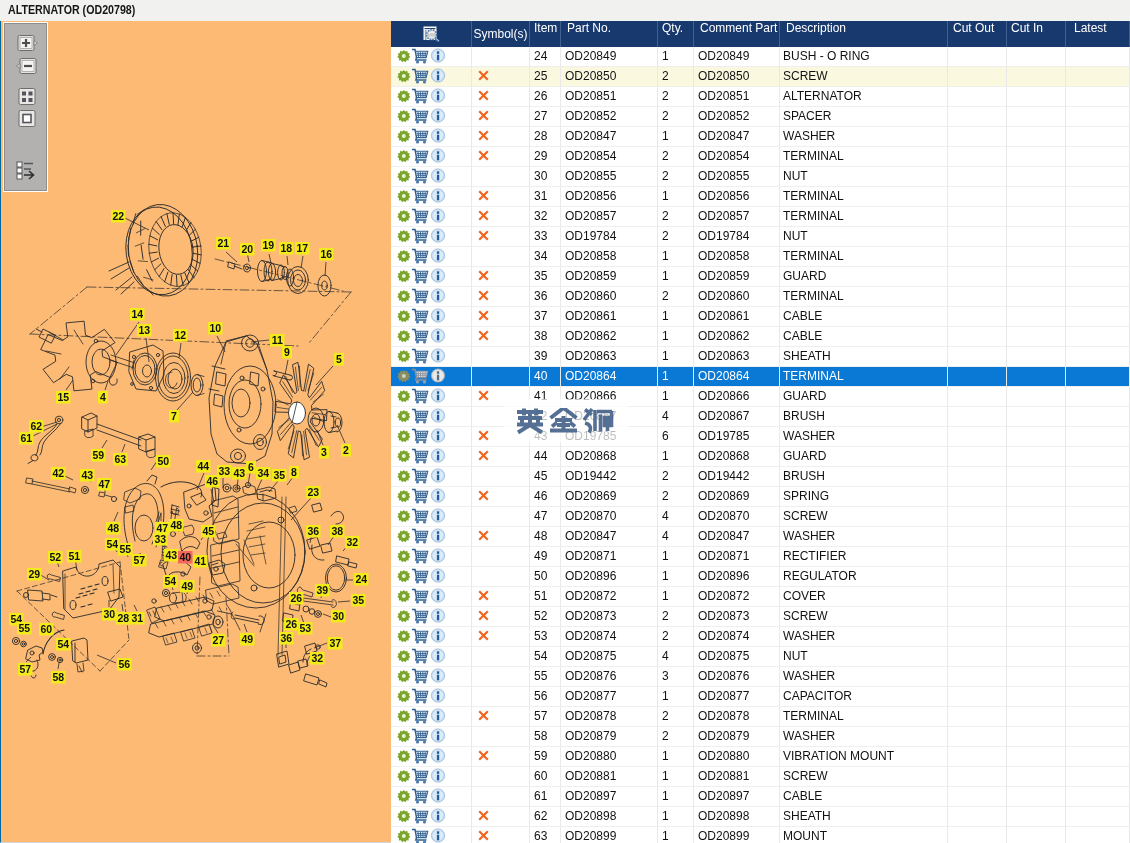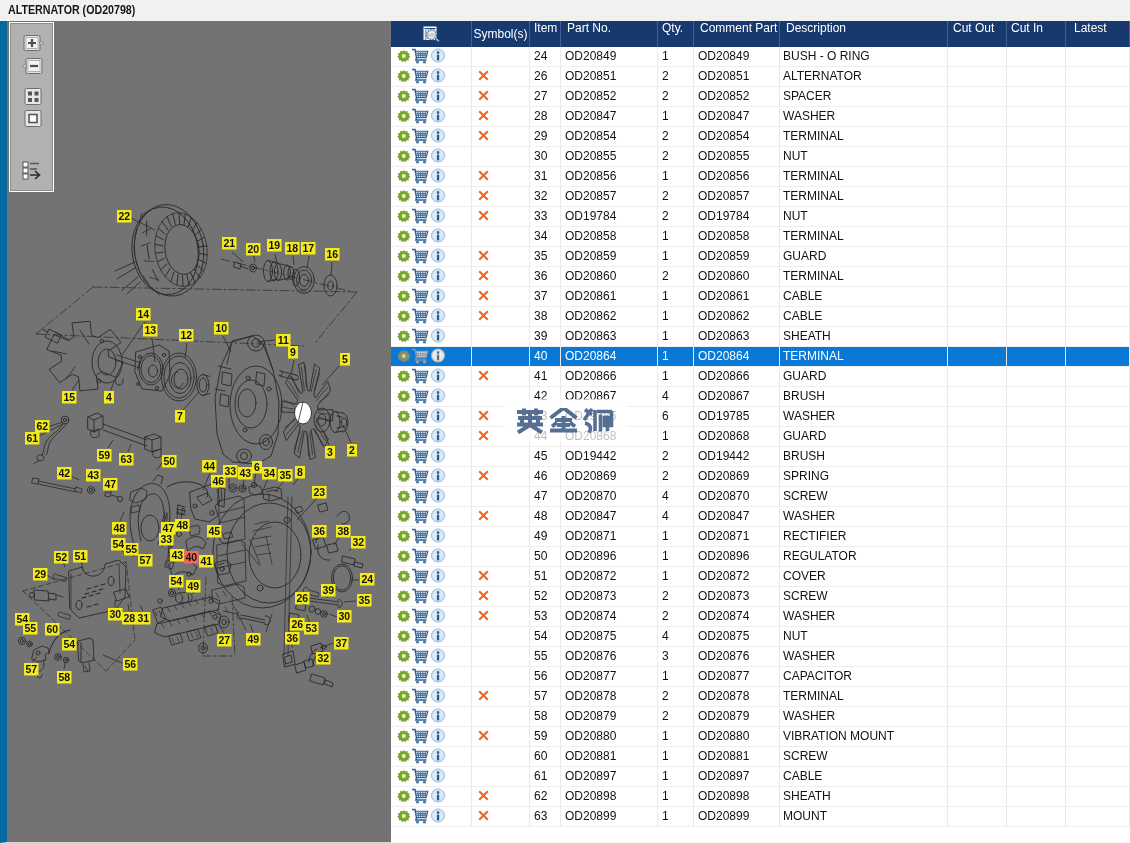--- a/index.html
+++ b/index.html
@@ -1,16 +1,16 @@
 <!DOCTYPE html>
 <html><head><meta charset="utf-8"><style>
 *{margin:0;padding:0;box-sizing:border-box}
 html,body{width:1130px;height:843px;overflow:hidden;background:#fff;font-family:"Liberation Sans",sans-serif}
 #title{position:absolute;left:0;top:0;width:1130px;height:21px;background:#f1f1f0;font-size:13px;font-weight:bold;color:#161616;line-height:20px;padding-left:8px}
-#panel{position:absolute;left:0;top:21px;width:391px;height:822px;background:#737373;border-left:7px solid #0369a1;border-bottom:1px solid #d6d6d6}
+#panel{position:absolute;left:0;top:21px;width:391px;height:822px;background:#fdba74;border-left:1px solid #0369a1;border-bottom:1px solid #d6d6d6}
 #psep{position:absolute;left:387px;top:21px;width:1px;height:822px;background:#e4e4e4}
 #toolbar{position:absolute;left:3px;top:2px;width:43px;height:168px;background:#b2b1b0;border:1px solid #8f8e8d;outline:1px solid #fff}
 .tb{position:absolute;left:9px;width:26px;height:20px}
 #tbl{position:absolute;left:391px;top:21px;width:739px;border-collapse:separate;border-spacing:0;table-layout:fixed;font-size:12px;color:#111}
 #tbl th{background:#17396e;color:#fff;font-weight:normal;height:19px;border-right:1px solid #42608e;text-align:left;padding:0 0 12px 6px;overflow:hidden;white-space:nowrap}
 #tbl td{height:20px;border-right:1px solid #e9e9e9;border-bottom:1px solid #efefef;padding:0 0 0 6px;overflow:hidden;white-space:nowrap;line-height:19px}
 #tbl th.cc{text-align:center;padding:0}
 #tbl td.c1{padding:0} #tbl td.c2{padding:0 0 0 6px} #tbl td.c3,#tbl td.c4,#tbl td.c5,#tbl td.c6{padding-left:4px} #tbl td.c7{padding-left:3px}
 tr.yl td{background:#fbf8e0}
 tr.sel td{background:#0a79d6;color:#fff;border-right:1px solid #4d9de2;border-bottom:1px solid #0a79d6}
@@ -505,20 +505,38 @@
           <td class="c2"></td>
           <td class="c3">24</td>
           <td class="c4">OD20849</td>
           <td class="c5">1</td>
           <td class="c6">OD20849</td>
           <td class="c7">BUSH - O RING</td>
           <td></td>
           <td></td>
           <td></td>
         </tr>
+<tr class="yl">
+          <td class="c1"><svg class="ic" width="58" height="18" viewBox="0 0 58 18">
+              <use href="#gear" x="7" y="3.5"></use>
+              <use href="#cart" x="20" y="1"></use>
+              <use href="#info" x="40" y="1.5"></use>
+            </svg></td>
+          <td class="c2"><svg class="xic" width="11" height="11" viewBox="0 0 11 11">
+              <path d="M1.2,1.2 L9.8,9.8 M9.8,1.2 L1.2,9.8" stroke="#f0641e" stroke-width="2.1" fill="none"></path>
+            </svg></td>
+          <td class="c3">25</td>
+          <td class="c4">OD20850</td>
+          <td class="c5">2</td>
+          <td class="c6">OD20850</td>
+          <td class="c7">SCREW</td>
+          <td></td>
+          <td></td>
+          <td></td>
+        </tr>
 <tr>
           <td class="c1"><svg class="ic" width="58" height="18" viewBox="0 0 58 18">
               <use href="#gear" x="7" y="3.5"></use>
               <use href="#cart" x="20" y="1"></use>
               <use href="#info" x="40" y="1.5"></use>
             </svg></td>
           <td class="c2"><svg class="xic" width="11" height="11" viewBox="0 0 11 11">
               <path d="M1.2,1.2 L9.8,9.8 M9.8,1.2 L1.2,9.8" stroke="#f0641e" stroke-width="2.1" fill="none"></path>
             </svg></td>
           <td class="c3">26</td>

